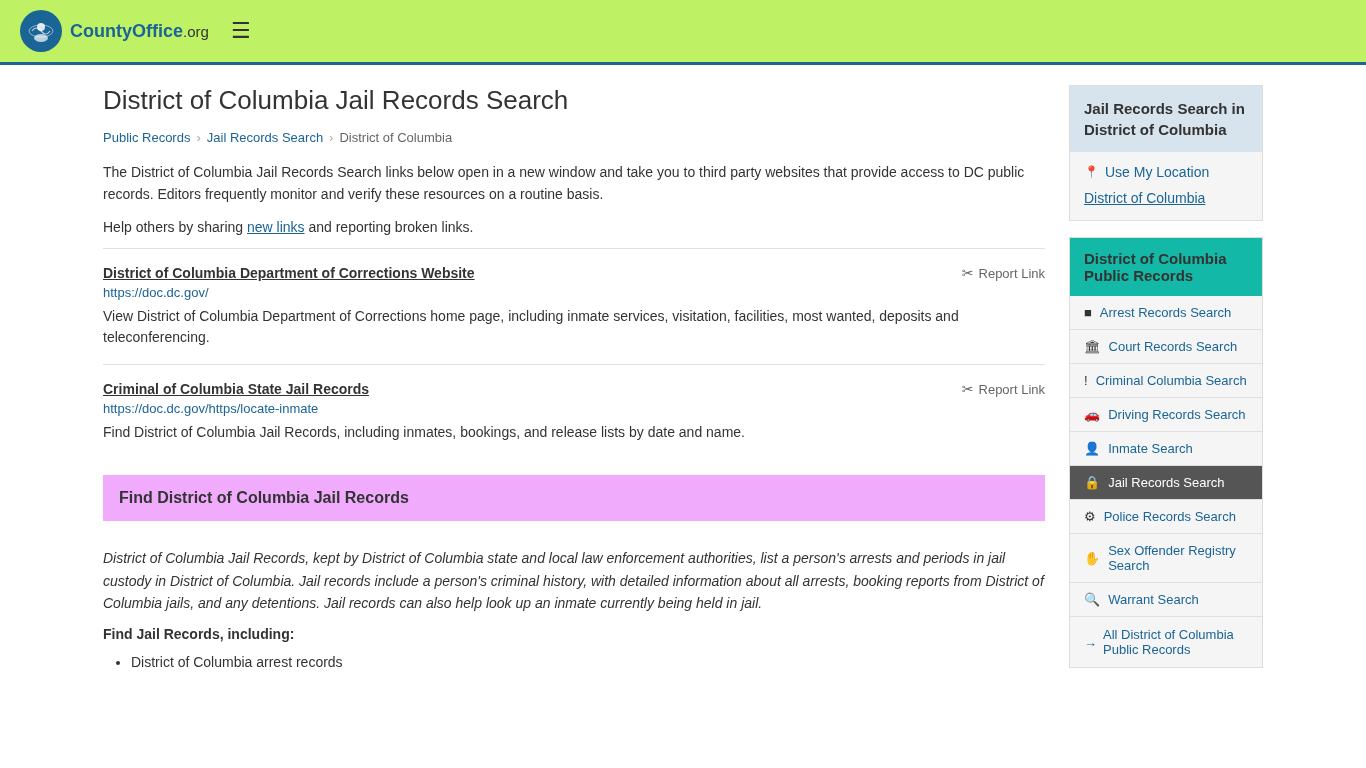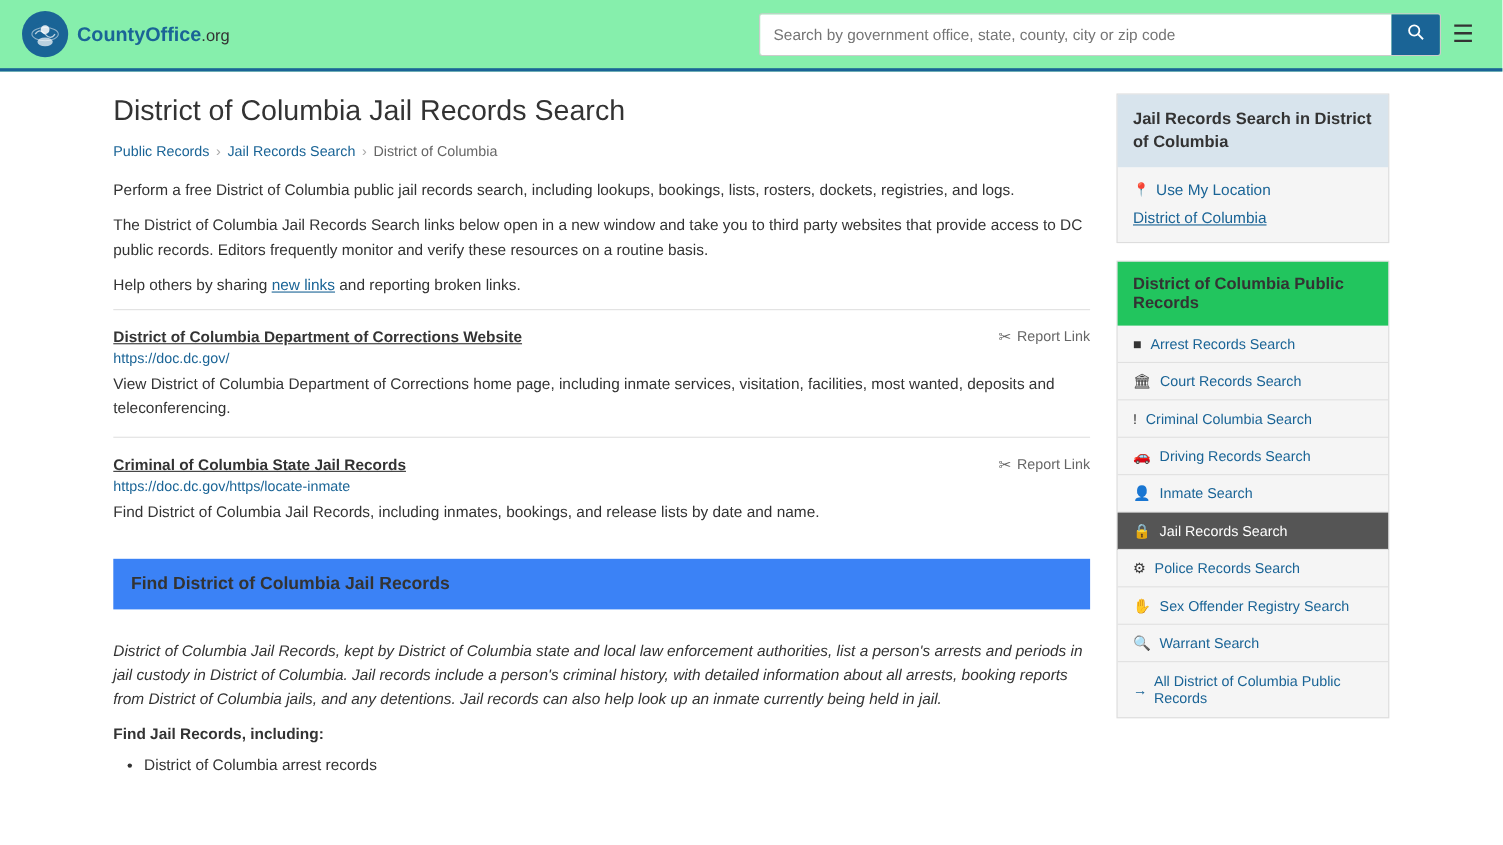--- a/index.html
+++ b/index.html
@@ -1,25 +1,25 @@
 <!DOCTYPE html>
 <html><head>
   <meta charset="utf-8">
   <style>
     * { box-sizing: border-box; margin: 0; padding: 0; }
     body { font-family: Arial, sans-serif; font-size: 14px; color: #333; background: #fff; }
 
     
     .header {
-      background: #86efac;
+      background: #bef264;
       border-bottom: 3px solid #1a6496;
       padding: 10px 20px;
       display: flex;
       align-items: center;
-      gap: 4px;
+      gap: 16px;
     }
     .logo-area {
       display: flex;
       align-items: center;
       gap: 8px;
       text-decoration: none;
       color: #333;
     }
     .logo-circle {
       width: 42px;
@@ -76,21 +76,21 @@
       max-width: 1200px;
       margin: 0 auto;
       padding: 20px 20px;
       display: flex;
       gap: 24px;
     }
     .main-content {
       flex: 1;
     }
     .sidebar {
-      width: 248px;
+      width: 194px;
       flex-shrink: 0;
     }
 
     
     .page-title {
       font-size: 26px;
       font-weight: normal;
       color: #333;
       margin-bottom: 14px;
     }
@@ -151,21 +151,21 @@
       display: block;
     }
     .record-desc {
       font-size: 14px;
       line-height: 1.5;
       color: #333;
     }
 
     
     .find-section {
-      background: #3b82f6;
+      background: #f0abfc;
       padding: 14px 16px;
       margin-top: 16px;
       margin-bottom: 14px;
     }
     .find-section h2 {
       font-size: 16px;
       font-weight: bold;
       color: #333;
     }
     .find-section-body {
@@ -220,21 +220,21 @@
     .sidebar-link {
       color: #1a6496;
       font-size: 14px;
       cursor: pointer;
       display: block;
       margin-bottom: 2px;
     }
 
     
     .sidebar-records-header {
-      background: #22c55e;
+      background: #14b8a6;
       padding: 12px 14px;
       font-size: 15px;
       font-weight: bold;
       color: #333;
     }
     .sidebar-records-body {
       padding: 0;
     }
     .sidebar-record-item {
       display: flex;
@@ -282,46 +282,36 @@
         <ellipse cx="13" cy="20" rx="7" ry="4" fill="white" opacity="0.7"></ellipse>
         <path d="M4 13 Q8 7 13 13 Q18 19 22 13" stroke="white" stroke-width="1.2" fill="none" opacity="0.7"></path>
         <ellipse cx="13" cy="13" rx="12" ry="6" stroke="white" stroke-width="1" fill="none" opacity="0.5"></ellipse>
       </svg>
     </div>
     <span class="logo-text">
       <span>CountyOffice</span><small>.org</small>
     </span>
   </a>
 
-  <div class="search-bar">
-    <input type="text" placeholder="Search by government office, state, county, city or zip code" style="">
-    <button>
-      <svg width="16" height="16" fill="white" viewBox="0 0 24 24">
-          <circle cx="10" cy="10" r="7" stroke="white" stroke-width="2.5" fill="none"></circle>
-          <line x1="15.5" y1="15.5" x2="22" y2="22" stroke="white" stroke-width="2.5"></line>
-        </svg>
-    </button>
-  </div>
   <button class="hamburger">☰</button>
 </header>
 
 <div class="container">
 
   <div class="main-content">
     <h1 class="page-title">District of Columbia Jail Records Search</h1>
 
     <nav class="breadcrumb">
       <a href="#">Public Records</a>
       <span class="breadcrumb-sep">›</span>
       <a href="#">Jail Records Search</a>
       <span class="breadcrumb-sep">›</span>
       <span>District of Columbia</span>
     </nav>
 
-    <p class="description">Perform a free District of Columbia public jail records search, including lookups, bookings, lists, rosters, dockets, registries, and logs.</p>
     <p class="description">The District of Columbia Jail Records Search links below open in a new window and take you to third party websites that provide access to DC public records. Editors frequently monitor and verify these resources on a routine basis.</p>
     <p class="description">
       <span>Help others by sharing</span>
       <a href="#">new links</a>
       <span>and reporting broken links.</span>
     </p>
 
     <div id="records-container">
         <div class="record-entry">
       <div class="record-entry-header">

